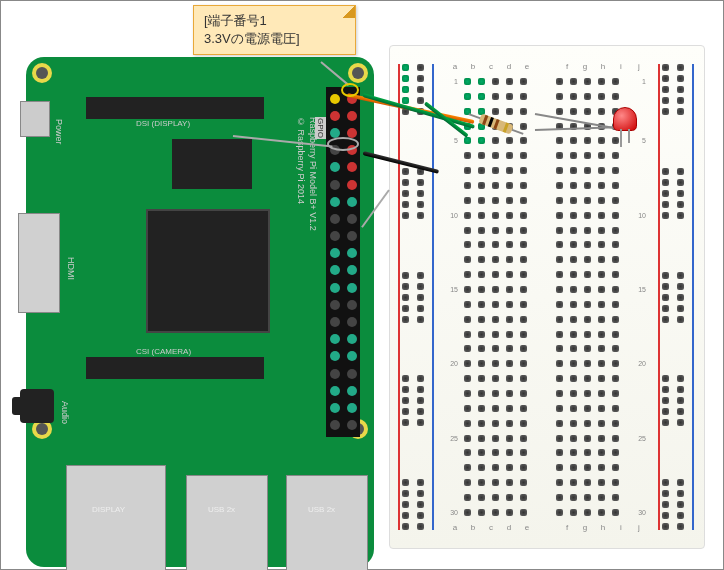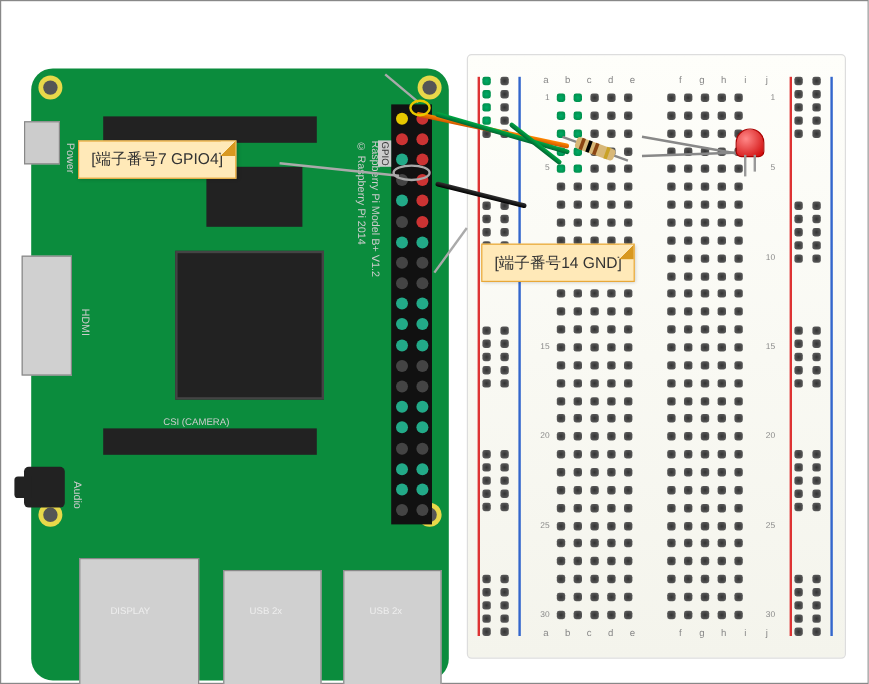--- a/index.html
+++ b/index.html
@@ -1029,19 +1029,17 @@
     <div class="led-lead a"></div>
     <div class="led-lead b"></div>
   </div>
 
   <div class="arrow-line l1"></div>
   <div class="arrow-line l2"></div>
   <div class="arrow-line l3"></div>
   <div class="anno-circle yellow a1"></div>
   <div class="anno-circle a2"></div>
 
-  <div class="callout c2">
-    <span>[端子番号7 GPIO4]</span>
-  </div>
-  <div class="callout c3">
-    <span>[端子番号14 GND]</span>
+  <div class="callout c1">
+    <span>[端子番号1</span><br>
+    <span>3.3Vの電源電圧]</span>
   </div>
 </div>
 
 </body></html>

